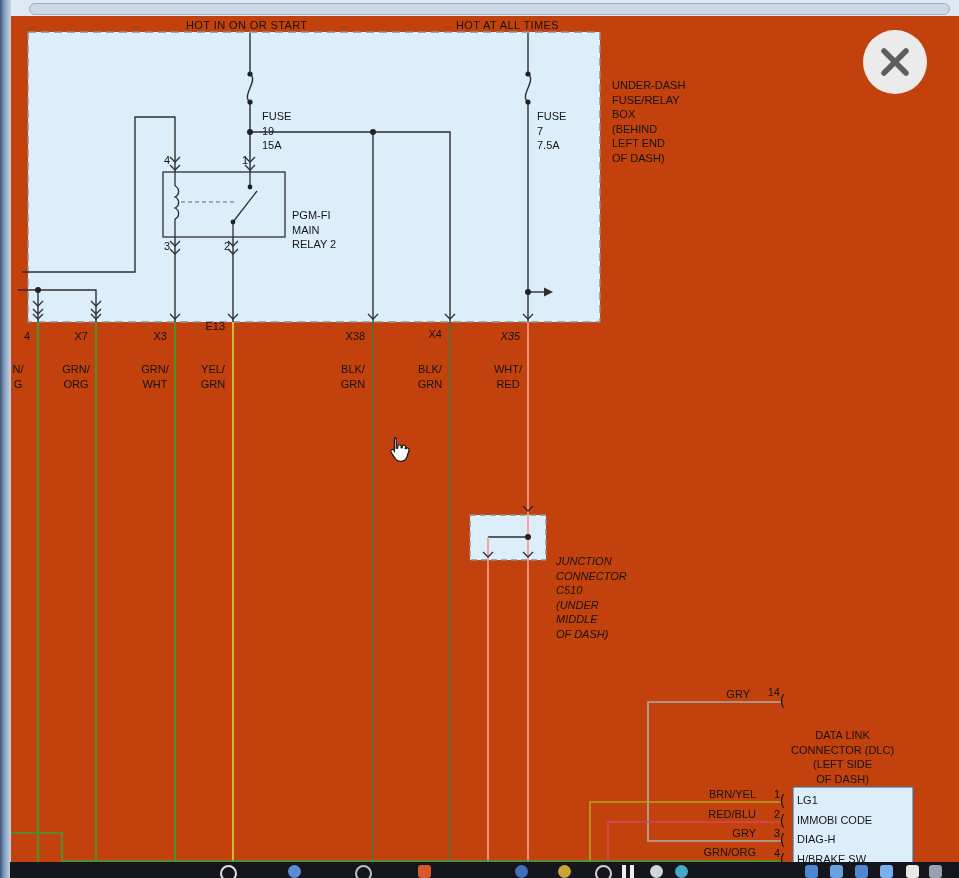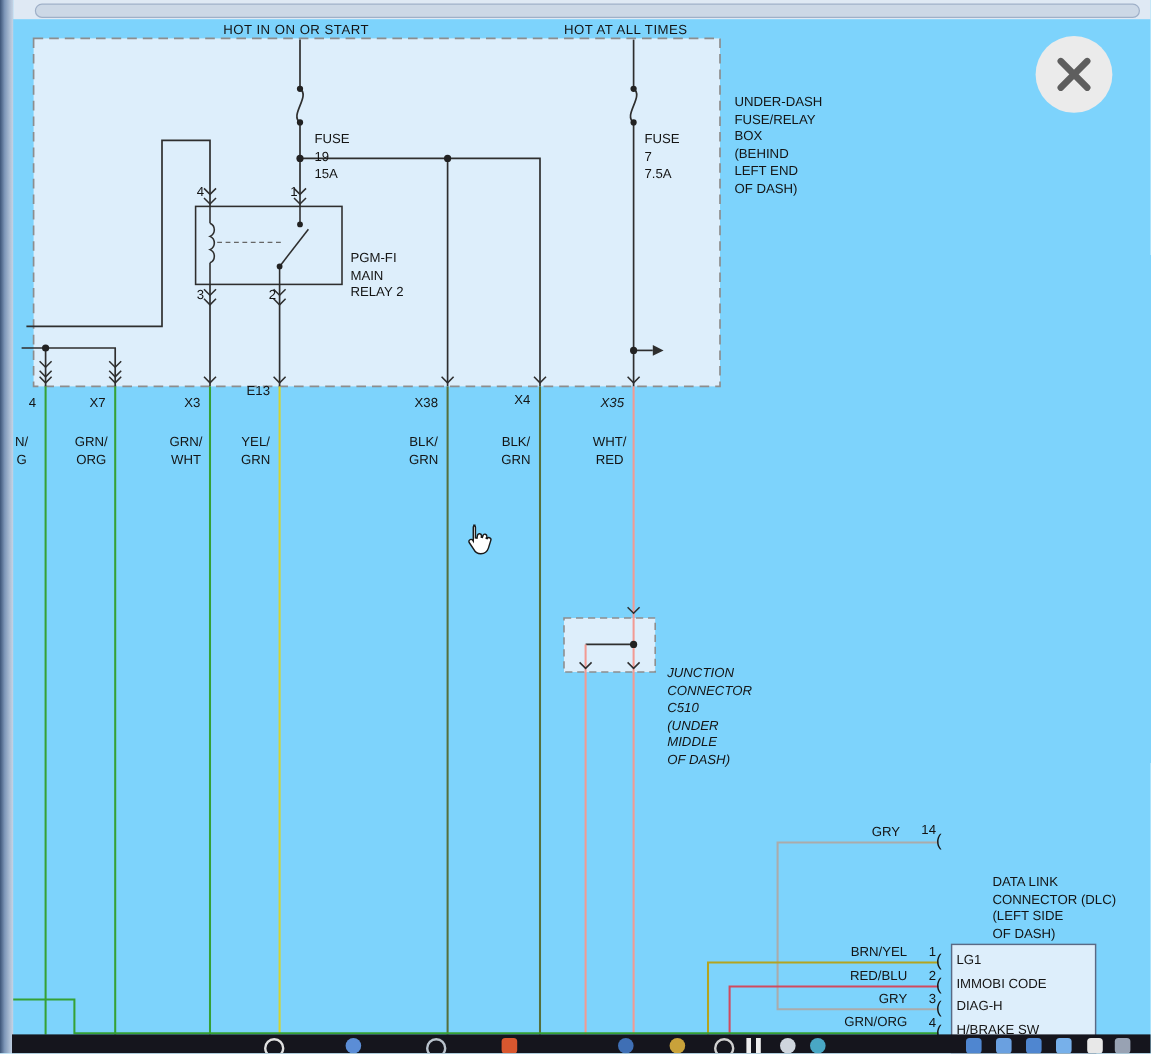--- a/index.html
+++ b/index.html
@@ -1,16 +1,16 @@
 <!DOCTYPE html>
 <html style="--grn: #35a135; --yel: #d3d332; --dkgrn: #55703c; --pink: #f29a92; --gry: #ababab; --brnyel: #b4a41f; --redblu: #d14a5e; --black_wire: #2e2e2e; --box_fill: #ddeefb;"><head>
 <meta charset="utf-8">
 <style>
   html,body{margin:0;padding:0;background:#fff;}
-  .stage{position:relative;width:959px;height:878px;background:#7dd3fc;overflow:hidden;
+  .stage{position:relative;width:959px;height:878px;background:#c2410c;overflow:hidden;
          font-family:"Liberation Sans",sans-serif;}
   .wiring{position:absolute;left:0;top:0;z-index:2;pointer-events:none;}
   .lbl{position:absolute;font-size:11px;line-height:13px;color:#141414;white-space:pre-line;z-index:3;}
   .note{line-height:14.5px;margin-top:42px;}
   .ctr{text-align:center;}
   .rt{text-align:right;}
   .edge{position:absolute;left:0;top:0;width:11px;height:878px;z-index:6;
         background:linear-gradient(to right,#3d5578,#7e97b8 35%,#a9bcd3 72%,#c6d4e5);}
   .scrolltrack{position:absolute;left:11px;top:0;width:948px;height:16px;background:#dfe9f4;z-index:6;}
   .scrollthumb{position:absolute;left:18px;top:3px;width:919px;height:10px;border-radius:6px;
@@ -118,21 +118,21 @@
         <circle cx="373" cy="132" r="3"></circle>
       <circle cx="38" cy="290" r="3"></circle>
       <circle cx="528" cy="292" r="3"></circle>
       <circle cx="528" cy="537" r="3"></circle>
       <circle cx="233" cy="222" r="2.4"></circle>
         <circle cx="250" cy="187" r="2.4"></circle>
     </g>
   </svg>
 
   <div class="lbl" style="left:186px;top:19px;letter-spacing:.4px;">HOT IN ON OR START</div>
-  <div class="lbl" style="left:470px;top:19px;letter-spacing:.4px;">HOT AT ALL TIMES</div>
+  <div class="lbl" style="left:456px;top:19px;letter-spacing:.4px;">HOT AT ALL TIMES</div>
 
   <div class="lbl note" style="left:612px;top:36px;">UNDER-DASH
 FUSE/RELAY
 BOX
 (BEHIND
 LEFT END
 OF DASH)</div>
 
   <div class="lbl note" style="left:262px;top:67px;">FUSE
 19
@@ -175,21 +175,21 @@
   <div class="lbl note" style="left:556px;top:512px;font-style:italic;">JUNCTION
 CONNECTOR
 C510
 (UNDER
 MIDDLE
 OF DASH)</div>
 
   <div class="lbl rt" style="left:700px;top:688px;width:50px;">GRY</div>
   <div class="lbl rt" style="left:760px;top:686px;width:20px;">14</div>
   <div class="lbl" style="left:780px;top:694px;font-size:14px;">(</div>
-  <div class="lbl note" style="left:827px;top:686px;">DATA LINK
+  <div class="lbl note" style="left:791px;top:686px;text-align:center;">DATA LINK
 CONNECTOR (DLC)
 (LEFT SIDE
 OF DASH)</div>
 
   <div class="lbl rt" style="left:690px;top:788px;width:66px;">BRN/YEL</div>
   <div class="lbl rt" style="left:690px;top:808px;width:66px;">RED/BLU</div>
   <div class="lbl rt" style="left:690px;top:827px;width:66px;">GRY</div>
   <div class="lbl rt" style="left:690px;top:846px;width:66px;">GRN/ORG</div>
 
   <div class="lbl rt" style="left:766px;top:788px;width:14px;">1</div>

